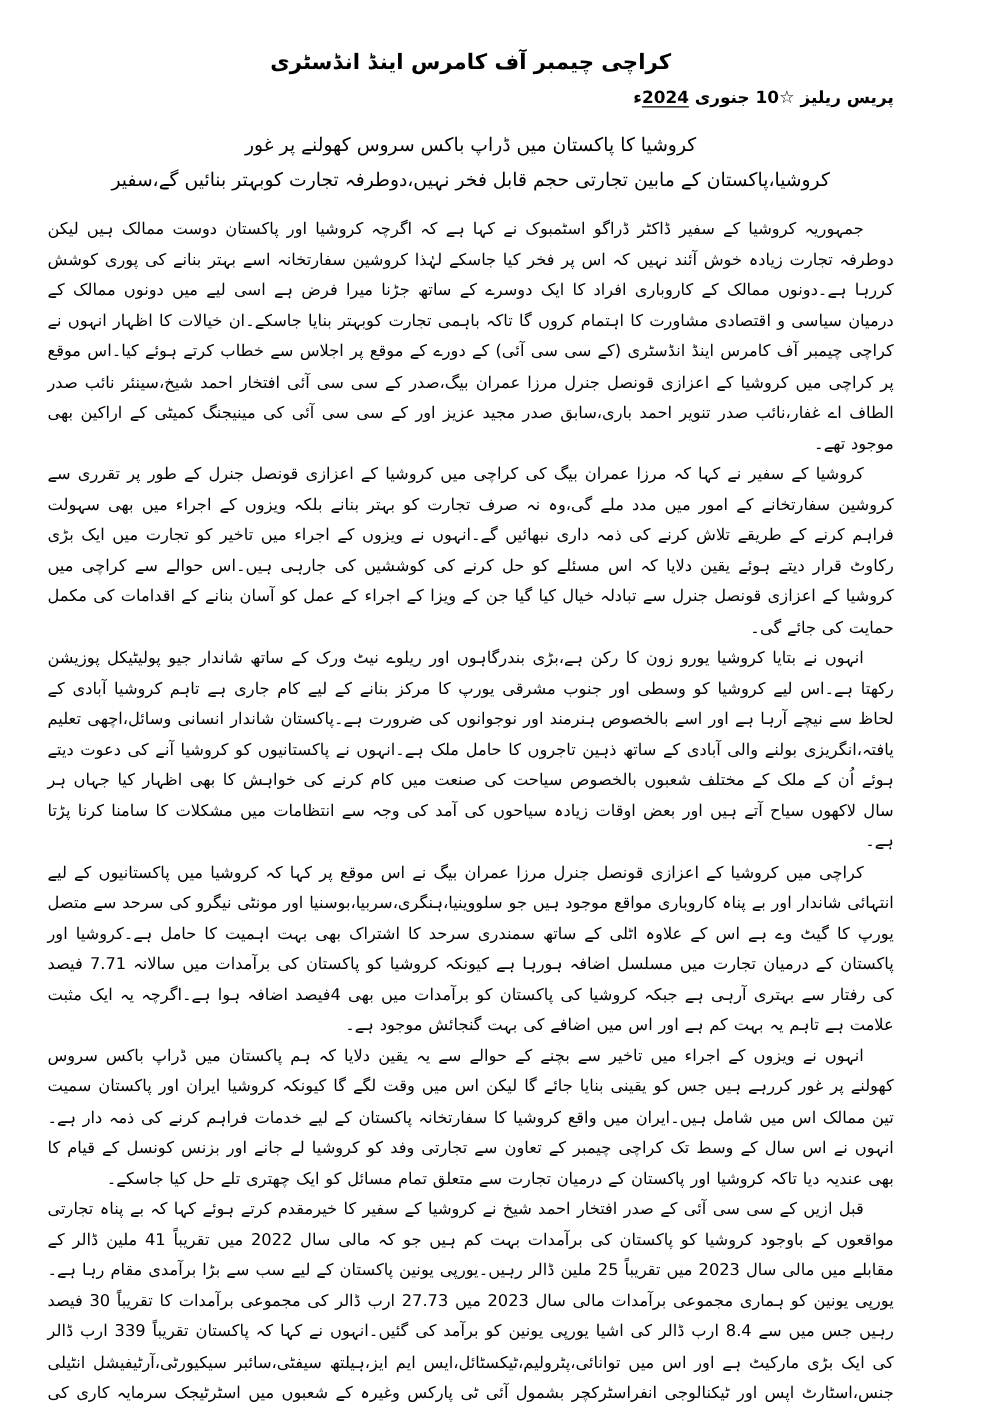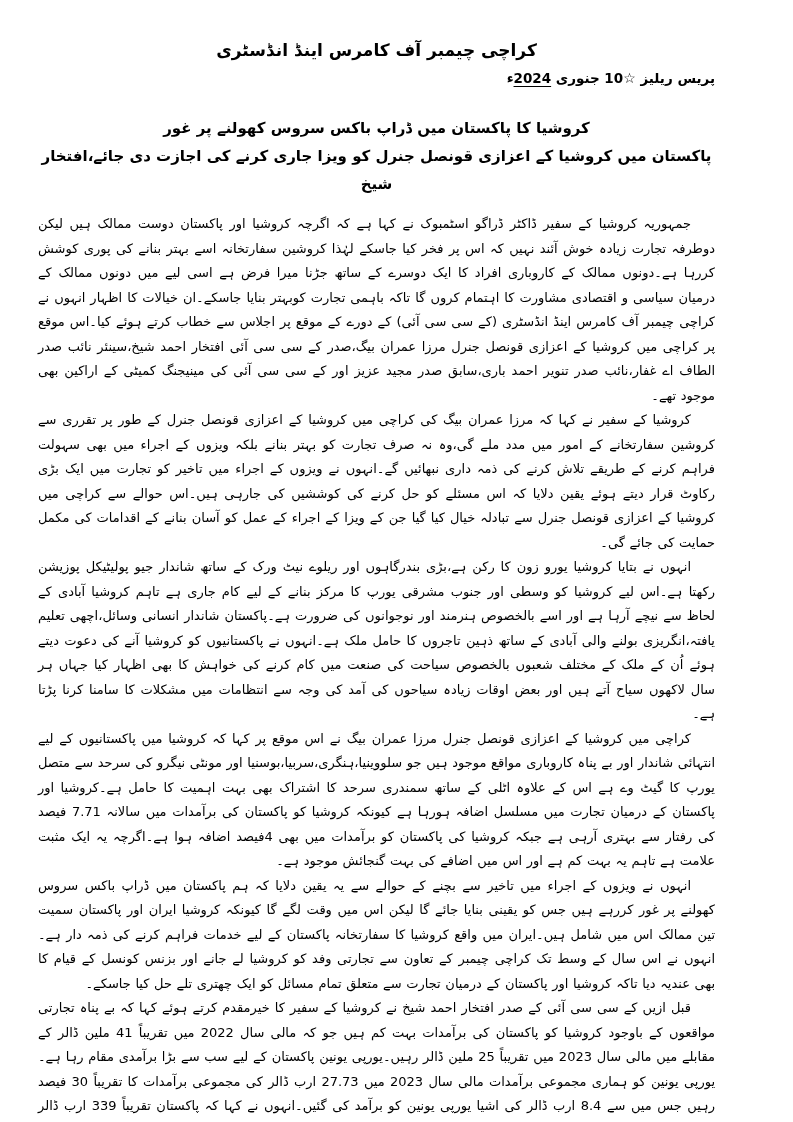--- a/index.html
+++ b/index.html
@@ -32,23 +32,23 @@
     margin-top: 4px;
   }
   .release-line .star {
     font-weight: normal;
     font-size: 14px;
   }
   .release-line u {
     text-underline-offset: 3px;
   }
   .headline {
-    margin-top: 24px;
+    margin-top: 12px;
     text-align: center;
-    font-weight: bold;
+    font-weight: normal;
     font-size: 15px;
     line-height: 28px;
   }
   .body-text {
     margin-top: 14px;
   }
   .body-text p {
     margin: 0;
     font-size: 13px;
     line-height: 24.5px;
@@ -61,21 +61,21 @@
 <body>
 
 <div class="page">
 
   <div class="org-title">کراچی چیمبر آف کامرس اینڈ انڈسٹری</div>
 
   <div class="release-line"><span>پریس ریلیز </span><span class="star">☆</span><span>10 جنوری </span><u>2024</u><span>ء</span></div>
 
   <div class="headline">
     <div>کروشیا کا پاکستان میں ڈراپ باکس سروس کھولنے پر غور</div>
-    <div>پاکستان میں کروشیا کے اعزازی قونصل جنرل کو ویزا جاری کرنے کی اجازت دی جائے،افتخار شیخ</div>
+    <div>کروشیا،پاکستان کے مابین تجارتی حجم قابل فخر نہیں،دوطرفہ تجارت کوبہتر بنائیں گے،سفیر</div>
   </div>
 
   <div class="body-text">
     <p>جمہوریہ کروشیا کے سفیر ڈاکٹر ڈراگو اسٹمبوک نے کہا ہے کہ اگرچہ کروشیا اور پاکستان دوست ممالک ہیں لیکن دوطرفہ تجارت زیادہ خوش آئند نہیں کہ اس پر فخر کیا جاسکے لہٰذا کروشین سفارتخانہ اسے بہتر بنانے کی پوری کوشش کررہا ہے۔دونوں ممالک کے کاروباری افراد کا ایک دوسرے کے ساتھ جڑنا میرا فرض ہے اسی لیے میں دونوں ممالک کے درمیان سیاسی و اقتصادی مشاورت کا اہتمام کروں گا تاکہ باہمی تجارت کوبہتر بنایا جاسکے۔ان خیالات کا اظہار انہوں نے کراچی چیمبر آف کامرس اینڈ انڈسٹری (کے سی سی آئی) کے دورے کے موقع پر اجلاس سے خطاب کرتے ہوئے کیا۔اس موقع پر کراچی میں کروشیا کے اعزازی قونصل جنرل مرزا عمران بیگ،صدر کے سی سی آئی افتخار احمد شیخ،سینئر نائب صدر الطاف اے غفار،نائب صدر تنویر احمد باری،سابق صدر مجید عزیز اور کے سی سی آئی کی مینیجنگ کمیٹی کے اراکین بھی موجود تھے۔</p>
     <p>کروشیا کے سفیر نے کہا کہ مرزا عمران بیگ کی کراچی میں کروشیا کے اعزازی قونصل جنرل کے طور پر تقرری سے کروشین سفارتخانے کے امور میں مدد ملے گی،وہ نہ صرف تجارت کو بہتر بنانے بلکہ ویزوں کے اجراء میں بھی سہولت فراہم کرنے کے طریقے تلاش کرنے کی ذمہ داری نبھائیں گے۔انہوں نے ویزوں کے اجراء میں تاخیر کو تجارت میں ایک بڑی رکاوٹ قرار دیتے ہوئے یقین دلایا کہ اس مسئلے کو حل کرنے کی کوششیں کی جارہی ہیں۔اس حوالے سے کراچی میں کروشیا کے اعزازی قونصل جنرل سے تبادلہ خیال کیا گیا جن کے ویزا کے اجراء کے عمل کو آسان بنانے کے اقدامات کی مکمل حمایت کی جائے گی۔</p>
     <p>انہوں نے بتایا کروشیا یورو زون کا رکن ہے،بڑی بندرگاہوں اور ریلوے نیٹ ورک کے ساتھ شاندار جیو پولیٹیکل پوزیشن رکھتا ہے۔اس لیے کروشیا کو وسطی اور جنوب مشرقی یورپ کا مرکز بنانے کے لیے کام جاری ہے تاہم کروشیا آبادی کے لحاظ سے نیچے آرہا ہے اور اسے بالخصوص ہنرمند اور نوجوانوں کی ضرورت ہے۔پاکستان شاندار انسانی وسائل،اچھی تعلیم یافتہ،انگریزی بولنے والی آبادی کے ساتھ ذہین تاجروں کا حامل ملک ہے۔انہوں نے پاکستانیوں کو کروشیا آنے کی دعوت دیتے ہوئے اُن کے ملک کے مختلف شعبوں بالخصوص سیاحت کی صنعت میں کام کرنے کی خواہش کا بھی اظہار کیا جہاں ہر سال لاکھوں سیاح آتے ہیں اور بعض اوقات زیادہ سیاحوں کی آمد کی وجہ سے انتظامات میں مشکلات کا سامنا کرنا پڑتا ہے۔</p>
     <p>کراچی میں کروشیا کے اعزازی قونصل جنرل مرزا عمران بیگ نے اس موقع پر کہا کہ کروشیا میں پاکستانیوں کے لیے انتہائی شاندار اور بے پناہ کاروباری مواقع موجود ہیں جو سلووینیا،ہنگری،سربیا،بوسنیا اور مونٹی نیگرو کی سرحد سے متصل یورپ کا گیٹ وے ہے اس کے علاوہ اٹلی کے ساتھ سمندری سرحد کا اشتراک بھی بہت اہمیت کا حامل ہے۔کروشیا اور پاکستان کے درمیان تجارت میں مسلسل اضافہ ہورہا ہے کیونکہ کروشیا کو پاکستان کی برآمدات میں سالانہ 7.71 فیصد کی رفتار سے بہتری آرہی ہے جبکہ کروشیا کی پاکستان کو برآمدات میں بھی 4فیصد اضافہ ہوا ہے۔اگرچہ یہ ایک مثبت علامت ہے تاہم یہ بہت کم ہے اور اس میں اضافے کی بہت گنجائش موجود ہے۔</p>
     <p>انہوں نے ویزوں کے اجراء میں تاخیر سے بچنے کے حوالے سے یہ یقین دلایا کہ ہم پاکستان میں ڈراپ باکس سروس کھولنے پر غور کررہے ہیں جس کو یقینی بنایا جائے گا لیکن اس میں وقت لگے گا کیونکہ کروشیا ایران اور پاکستان سمیت تین ممالک اس میں شامل ہیں۔ایران میں واقع کروشیا کا سفارتخانہ پاکستان کے لیے خدمات فراہم کرنے کی ذمہ دار ہے۔انہوں نے اس سال کے وسط تک کراچی چیمبر کے تعاون سے تجارتی وفد کو کروشیا لے جانے اور بزنس کونسل کے قیام کا بھی عندیہ دیا تاکہ کروشیا اور پاکستان کے درمیان تجارت سے متعلق تمام مسائل کو ایک چھتری تلے حل کیا جاسکے۔</p>
     <p>قبل ازیں کے سی سی آئی کے صدر افتخار احمد شیخ نے کروشیا کے سفیر کا خیرمقدم کرتے ہوئے کہا کہ بے پناہ تجارتی مواقعوں کے باوجود کروشیا کو پاکستان کی برآمدات بہت کم ہیں جو کہ مالی سال 2022 میں تقریباً 41 ملین ڈالر کے مقابلے میں مالی سال 2023 میں تقریباً 25 ملین ڈالر رہیں۔یورپی یونین پاکستان کے لیے سب سے بڑا برآمدی مقام رہا ہے۔یورپی یونین کو ہماری مجموعی برآمدات مالی سال 2023 میں 27.73 ارب ڈالر کی مجموعی برآمدات کا تقریباً 30 فیصد رہیں جس میں سے 8.4 ارب ڈالر کی اشیا یورپی یونین کو برآمد کی گئیں۔انہوں نے کہا کہ پاکستان تقریباً 339 ارب ڈالر کی ایک بڑی مارکیٹ ہے اور اس میں توانائی،پٹرولیم،ٹیکسٹائل،ایس ایم ایز،ہیلتھ سیفٹی،سائبر سیکیورٹی،آرٹیفیشل انٹیلی جنس،اسٹارٹ اپس اور ٹیکنالوجی انفراسٹرکچر بشمول آئی ٹی پارکس وغیرہ کے شعبوں میں اسٹرٹیجک سرمایہ کاری کی زبردست صلاحیت موجود ہے۔پاکستان کے پاس کم لیبر کے اخراجات کے ساتھ وافر انسانی وسائل ہیں جو کہ کروشیا کے سرمایہ کاروں کے لیے ٹیکسٹائل اور اسکل ڈیولپمنٹ کے شعبے میں اپنے نوجوانوں کے لیے پیداواری صلاحیت کو بڑھانے کے لیے ایک بہترین موقع فراہم کرتا ہے۔</p>
 

